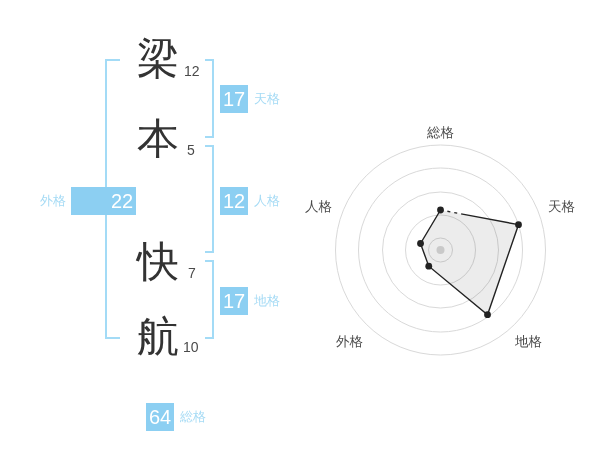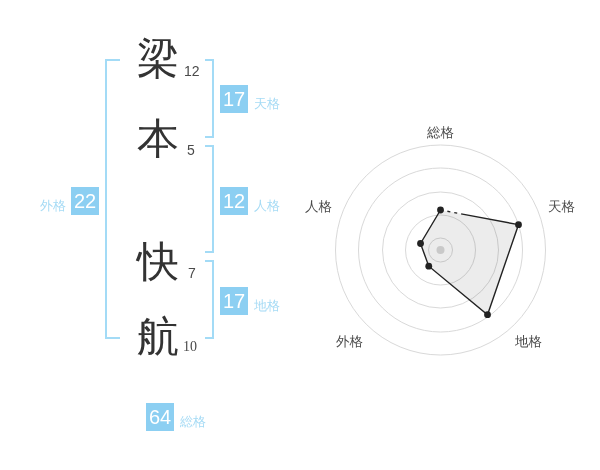--- a/index.html
+++ b/index.html
@@ -10,47 +10,47 @@
   
   .kanji{
     position:absolute;left:136px;width:44px;text-align:center;
     font-size:42px;line-height:42px;color:#333333;
   }
   .k1{top:38px;} .k2{top:118px;} .k3{top:241px;} .k4{top:316px;}
   .strokes{
     position:absolute;font-size:14px;line-height:14px;color:#4a4a4a;
   }
   .s1{left:184px;top:64px;} .s2{left:187px;top:143px;}
-  .s3{left:188px;top:266px;} .s4{left:183px;top:340px;font-family:Liberation Serif, serif;}
+  .s3{left:188px;top:266px;} .s4{left:183px;top:340px;}
   .bracket{position:absolute;border:0 solid #a3dbf6;}
   .bracket-left{
     left:105px;top:59px;width:13px;height:276px;
     border-left-width:2px;border-top-width:2px;border-bottom-width:2px;
   }
   .bracket-right{
     left:205px;width:7px;
     border-right-width:2px;border-top-width:2px;border-bottom-width:2px;
   }
   .br-tenkaku{top:59px;height:75px;}
   .br-jinkaku{top:145px;height:104px;}
   .br-chikaku{top:260px;height:75px;}
-  .badge-row{position:absolute;display:flex;align-items:flex-end;height:28px;}
+  .badge-row{position:absolute;display:flex;align-items:center;height:28px;}
   .row-tenkaku{left:220px;top:85px;}
   .row-jinkaku{left:220px;top:187px;}
   .row-chikaku{left:220px;top:287px;}
   .row-gaikaku{left:40px;top:187px;}
   .row-soukaku{left:146px;top:403px;}
   .badge{
     width:28px;height:28px;background:#8ccff2;color:#ffffff;
     font-size:20px;display:flex;align-items:center;justify-content:center;
     flex:0 0 auto;
   }
   .badge-label{font-size:13px;color:#a6dbf5;}
   .badge-row .badge + .badge-label{margin-left:6px;}
-  .badge-row .badge-label + .badge{margin-left:5px;}
+  .badge-row .badge-label + .badge{margin-left:5px;padding-left:37px;}
   
   .radar{position:absolute;left:300px;top:110px;width:281px;height:280px;}
   .radar svg{display:block;}
 </style>
 </head>
 <body>
 
 <div class="stage">
 
   <section>

